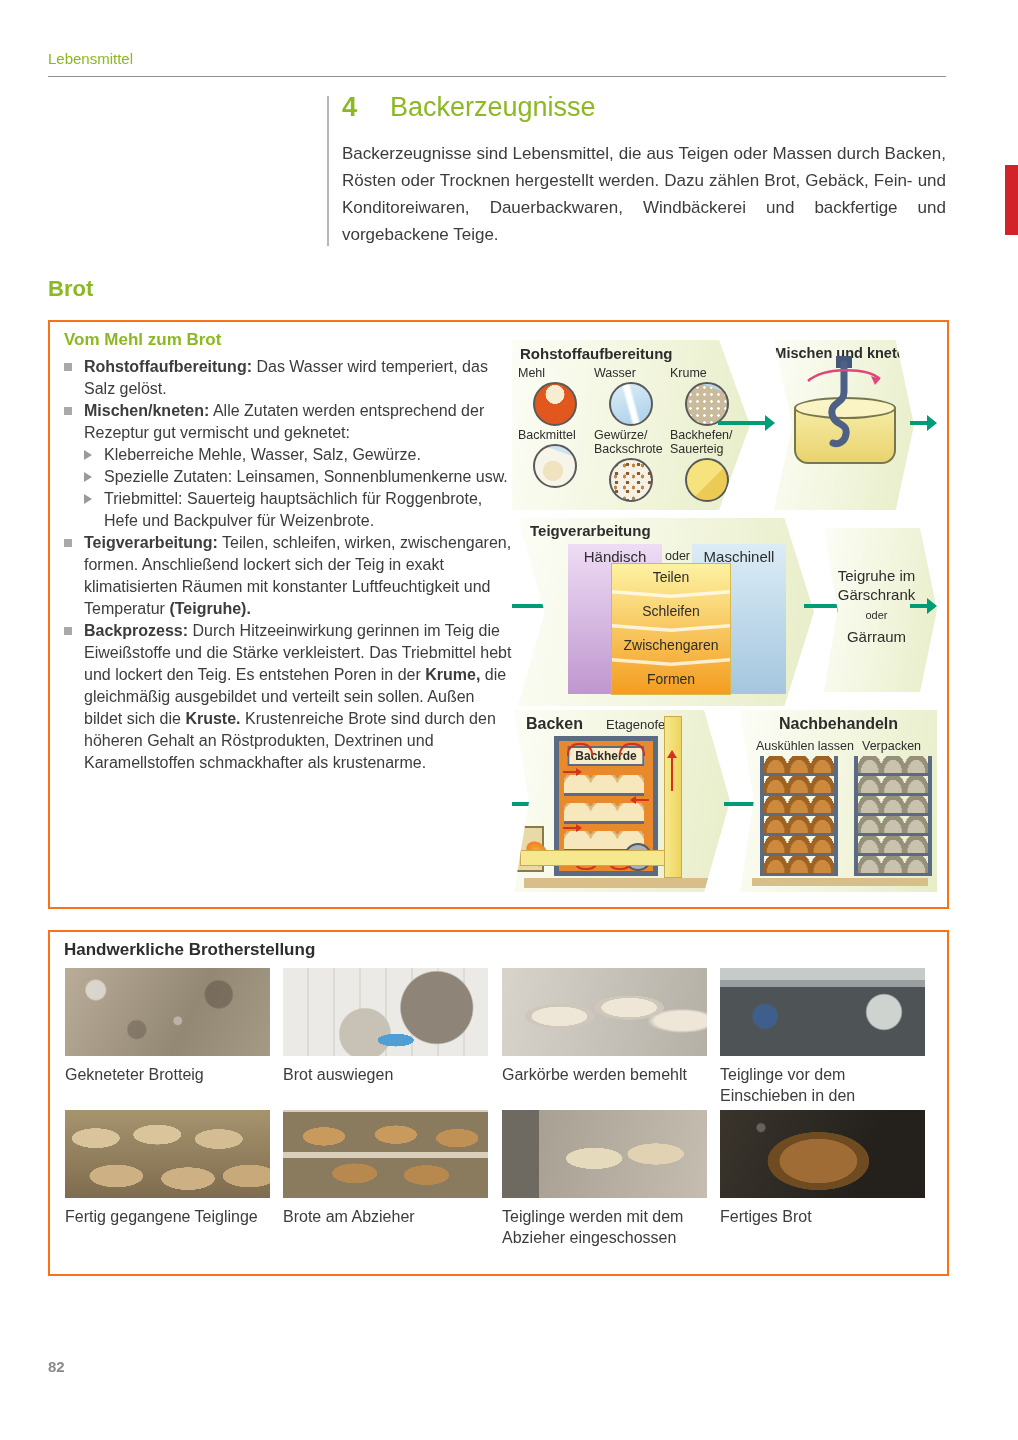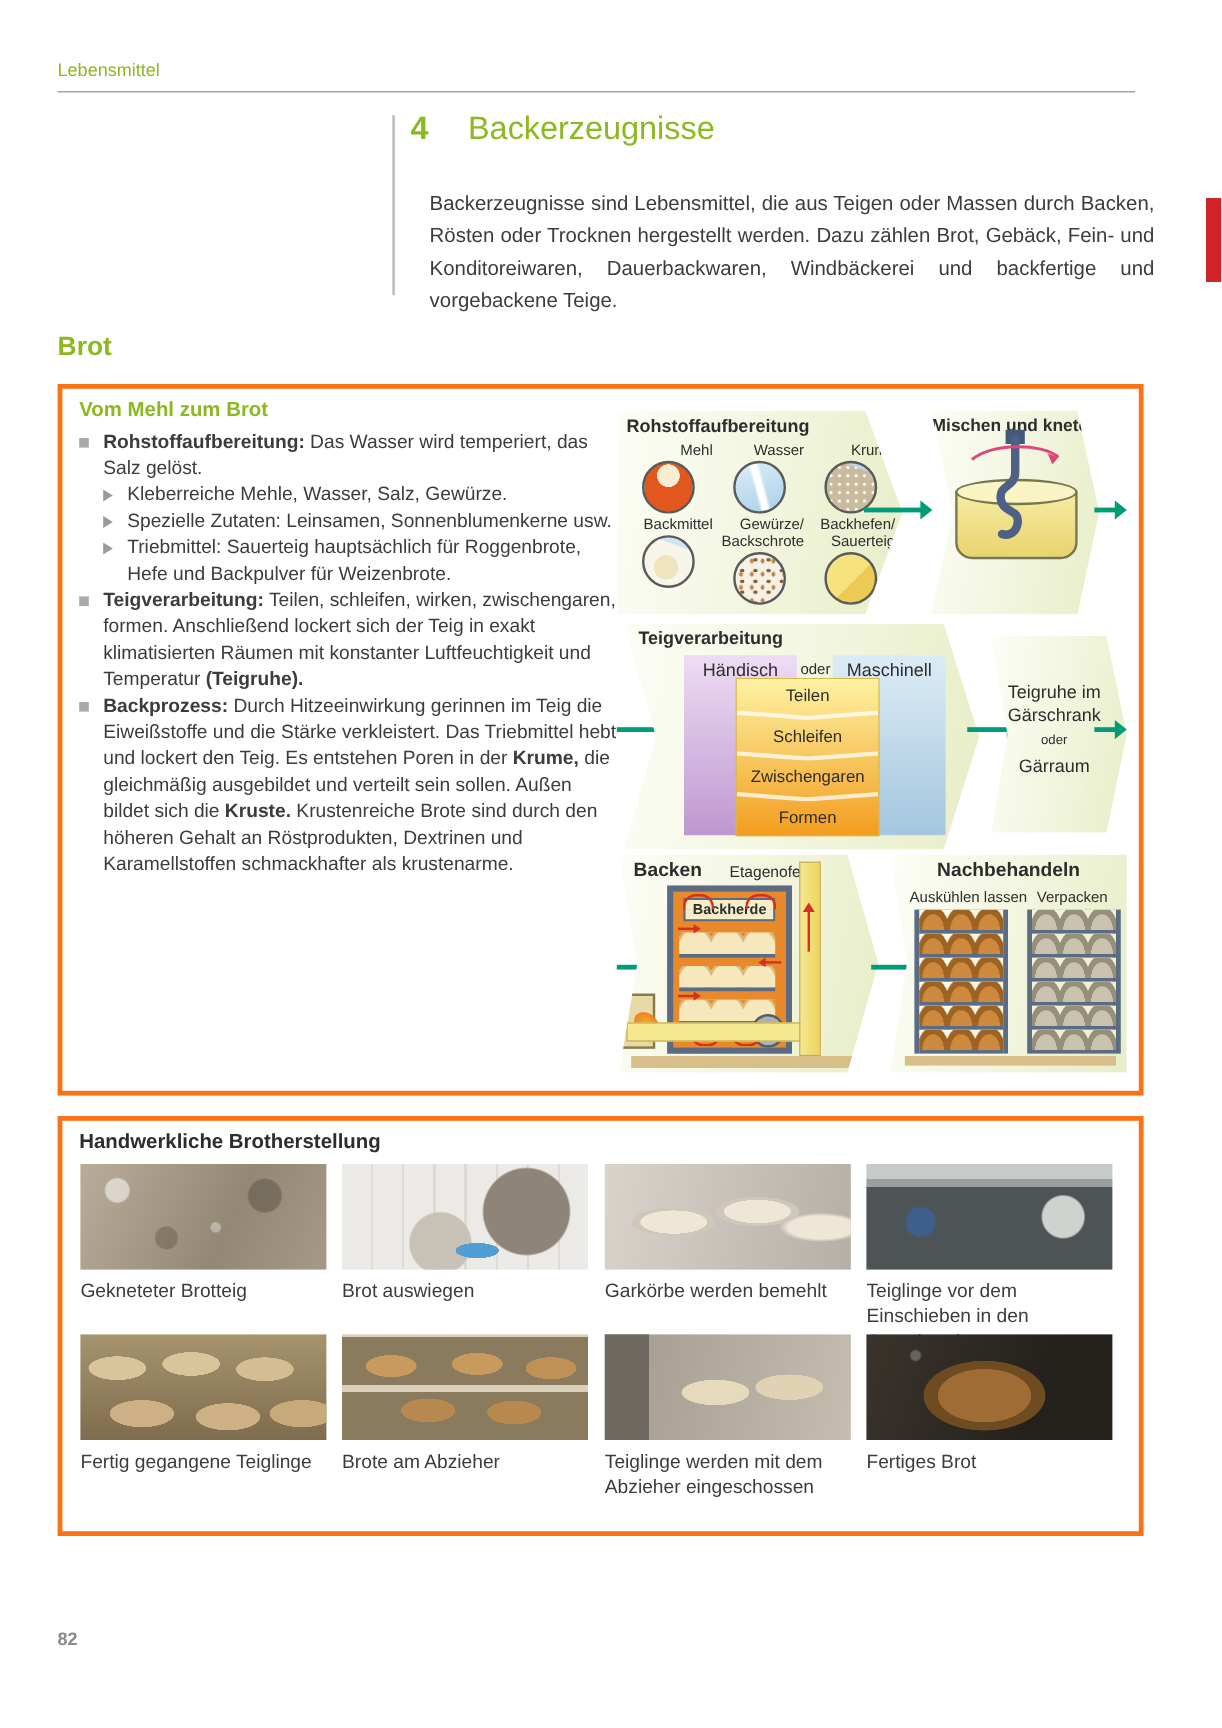--- a/index.html
+++ b/index.html
@@ -20,25 +20,25 @@
   .bub-orange{position:absolute;left:0;top:0;width:44px;height:32px;background:#e87a22;border-radius:8px;
               display:flex;flex-direction:column;justify-content:center;align-items:center;gap:4px}
   .bub-orange::after{content:"";position:absolute;left:6px;bottom:-9px;width:0;height:0;
                      border-top:11px solid #e87a22;border-right:11px solid transparent}
   .bub-orange i{display:block;width:24px;height:5px;background:#fff;border-radius:2px}
 
   
   .vdiv{position:absolute;left:327px;top:96px;width:2px;height:150px;background:#b8b8b8}
   .chnum{position:absolute;left:342px;top:92px;font-size:27px;font-weight:bold;color:#8cb821}
   .chtitle{position:absolute;left:390px;top:92px;font-size:27px;font-weight:normal;color:#8cb821}
-  .intro{position:absolute;left:342px;top:140px;width:604px;margin:16px;font-size:17px;line-height:27px;text-align:justify}
+  .intro{position:absolute;left:342px;top:140px;width:604px;margin:0;font-size:17px;line-height:27px;text-align:justify}
   .sectitle{position:absolute;left:48px;top:276px;font-size:22px;font-weight:bold;color:#8cb821}
 
   
-  .box{position:absolute;left:48px;border:4px solid #f97316;background:#fff}
+  .box{position:absolute;left:48px;border:2px solid #f97316;background:#fff}
   .box1{top:320px;width:897px;height:585px}
   .box2{top:930px;width:897px;height:342px}
   .boxtitle{position:absolute;left:14px;top:8px;font-size:17px;font-weight:bold}
   .boxtitle.green{color:#8cb821}
   .boxtitle.dark{color:#2d2d2d}
 
   
   .bullets{position:absolute;left:14px;top:34px;width:452px;font-size:16px;line-height:22px}
   .bl{position:relative;padding-left:20px}
   .bl.sub{padding-left:40px}
@@ -53,21 +53,21 @@
   .panel{position:absolute;background:linear-gradient(100deg,#fcfdf6,#f2f5dd 55%,#e7edc8)}
   .ptitle{position:absolute;font-size:15px;font-weight:bold;color:#2d2d2d;white-space:nowrap}
   .plabel{position:absolute;font-size:13px;color:#2d2d2d;white-space:nowrap}
   .ga{position:absolute;height:4px;background:#009b77}
   .ga::after{content:"";position:absolute;right:-9px;top:-6px;width:0;height:0;
              border-left:10px solid #009b77;border-top:8px solid transparent;border-bottom:8px solid transparent}
 
   
   .pA1{left:0;top:0;width:238px;height:170px;clip-path:polygon(0 0,87% 0,100% 50%,87% 100%,0 100%)}
   .pB1{left:262px;top:0;width:140px;height:170px;clip-path:polygon(0 0,87% 0,100% 50%,87% 100%,0 100%,13% 50%)}
-  .ing{position:absolute;width:74px;text-align:right}
+  .ing{position:absolute;width:74px;text-align:left}
   .ilabel{font-size:12.5px;line-height:14px;color:#2d2d2d}
   .icircle{width:44px;height:44px;border-radius:50%;border:2px solid #5a5a5a;margin:2px auto 0;box-sizing:border-box}
   .c-mehl{background:radial-gradient(circle at 50% 26%,#f7edd2 0 26%,#e2571d 27%)}
   .c-wasser{background:linear-gradient(75deg,transparent 40%,#ffffff 46% 54%,transparent 60%),linear-gradient(160deg,#dceef8,#a9cfe8)}
   .c-salz{background:linear-gradient(200deg,#bcd9ec 0 16%,transparent 17%),radial-gradient(#ffffff 1px,transparent 1.6px),#c9bb9b;background-size:auto,7px 7px,auto}
   .c-backmittel{background:radial-gradient(circle at 45% 62%,#f0e3c0 0 30%,transparent 31%),linear-gradient(200deg,#cfe3f2 0 20%,#f7f4ea 21%)}
   .c-gewuerze{background:radial-gradient(#8a5a2a 1.6px,transparent 2.1px),radial-gradient(#b98a4a 1.4px,transparent 1.9px),#f6f1e6;background-size:11px 9px,9px 11px,auto}
   .c-hefe{background:linear-gradient(135deg,#f7e37e 0 55%,#eccb55 56%),#f1d867}
 
   
@@ -185,20 +185,21 @@
   <div class="chtitle">Backerzeugnisse</div>
   <p class="intro">Backerzeugnisse sind Lebensmittel, die aus Teigen oder Massen durch Backen, Rösten oder Trocknen hergestellt werden. Dazu zählen Brot, Gebäck, Fein- und Konditoreiwaren, Dauerbackwaren, Windbäckerei und backfertige und vorgebackene Teige.</p>
 
   <div class="sectitle">Brot</div>
 
   <div class="box box1">
     <div class="boxtitle green">Vom Mehl zum Brot</div>
 
     <div class="bullets">
       <div class="bl"><span class="mk-sq"></span><span class="b">Rohstoffaufbereitung:</span><span> Das Wasser wird temperiert, das Salz gelöst.</span></div>
+      <div class="bl"><span class="mk-sq"></span><span class="b">Mischen/kneten:</span><span> Alle Zutaten werden entsprechend der Rezeptur gut vermischt und geknetet:</span></div>
       <div class="bl sub"><span class="mk-tri"></span><span>Kleberreiche Mehle, Wasser, Salz, Gewürze.</span></div>
       <div class="bl sub"><span class="mk-tri"></span><span>Spezielle Zutaten: Leinsamen, Sonnenblumenkerne usw.</span></div>
       <div class="bl sub"><span class="mk-tri"></span><span>Triebmittel: Sauerteig hauptsächlich für Roggenbrote, Hefe und Backpulver für Weizenbrote.</span></div>
       <div class="bl"><span class="mk-sq"></span><span class="b">Teigverarbeitung:</span><span> Teilen, schleifen, wirken, zwischengaren, formen. Anschließend lockert sich der Teig in exakt klimatisierten Räumen mit konstanter Luftfeuchtigkeit und Temperatur </span><span class="b">(Teigruhe).</span></div>
       <div class="bl"><span class="mk-sq"></span><span class="b">Backprozess:</span><span> Durch Hitzeeinwirkung gerinnen im Teig die Eiweißstoffe und die Stärke verkleistert. Das Triebmittel hebt und lockert den Teig. Es entstehen Poren in der </span><span class="b">Krume,</span><span> die gleichmäßig ausgebildet und verteilt sein sollen. Außen bildet sich die </span><span class="b">Kruste.</span><span> Krustenreiche Brote sind durch den höheren Gehalt an Röstprodukten, Dextrinen und Karamellstoffen schmackhafter als krustenarme.</span></div>
     </div>
 
     <div class="diagram">
 
       <div class="panel pA1">

